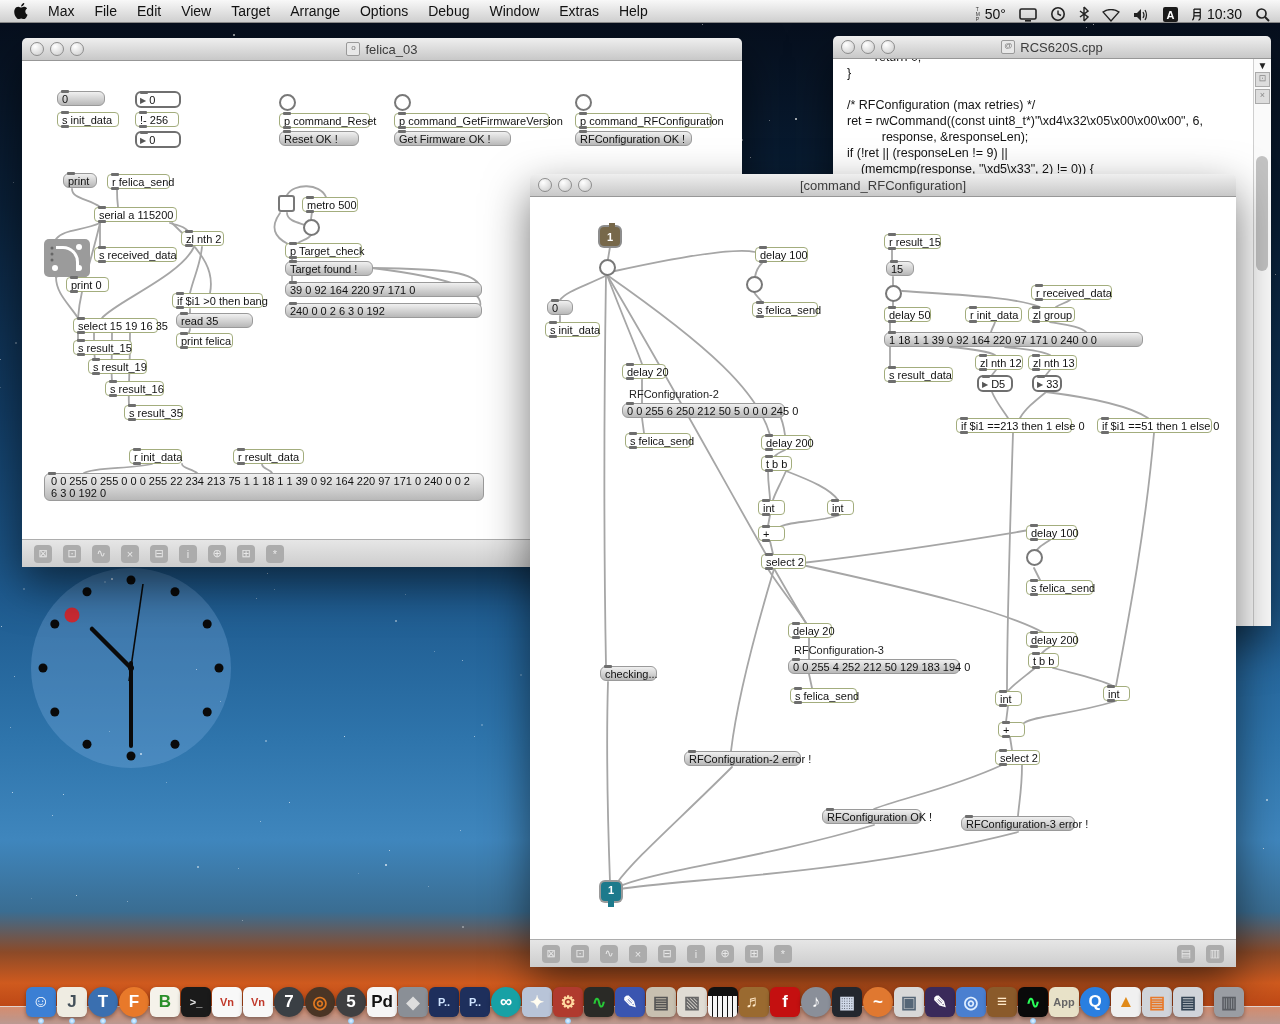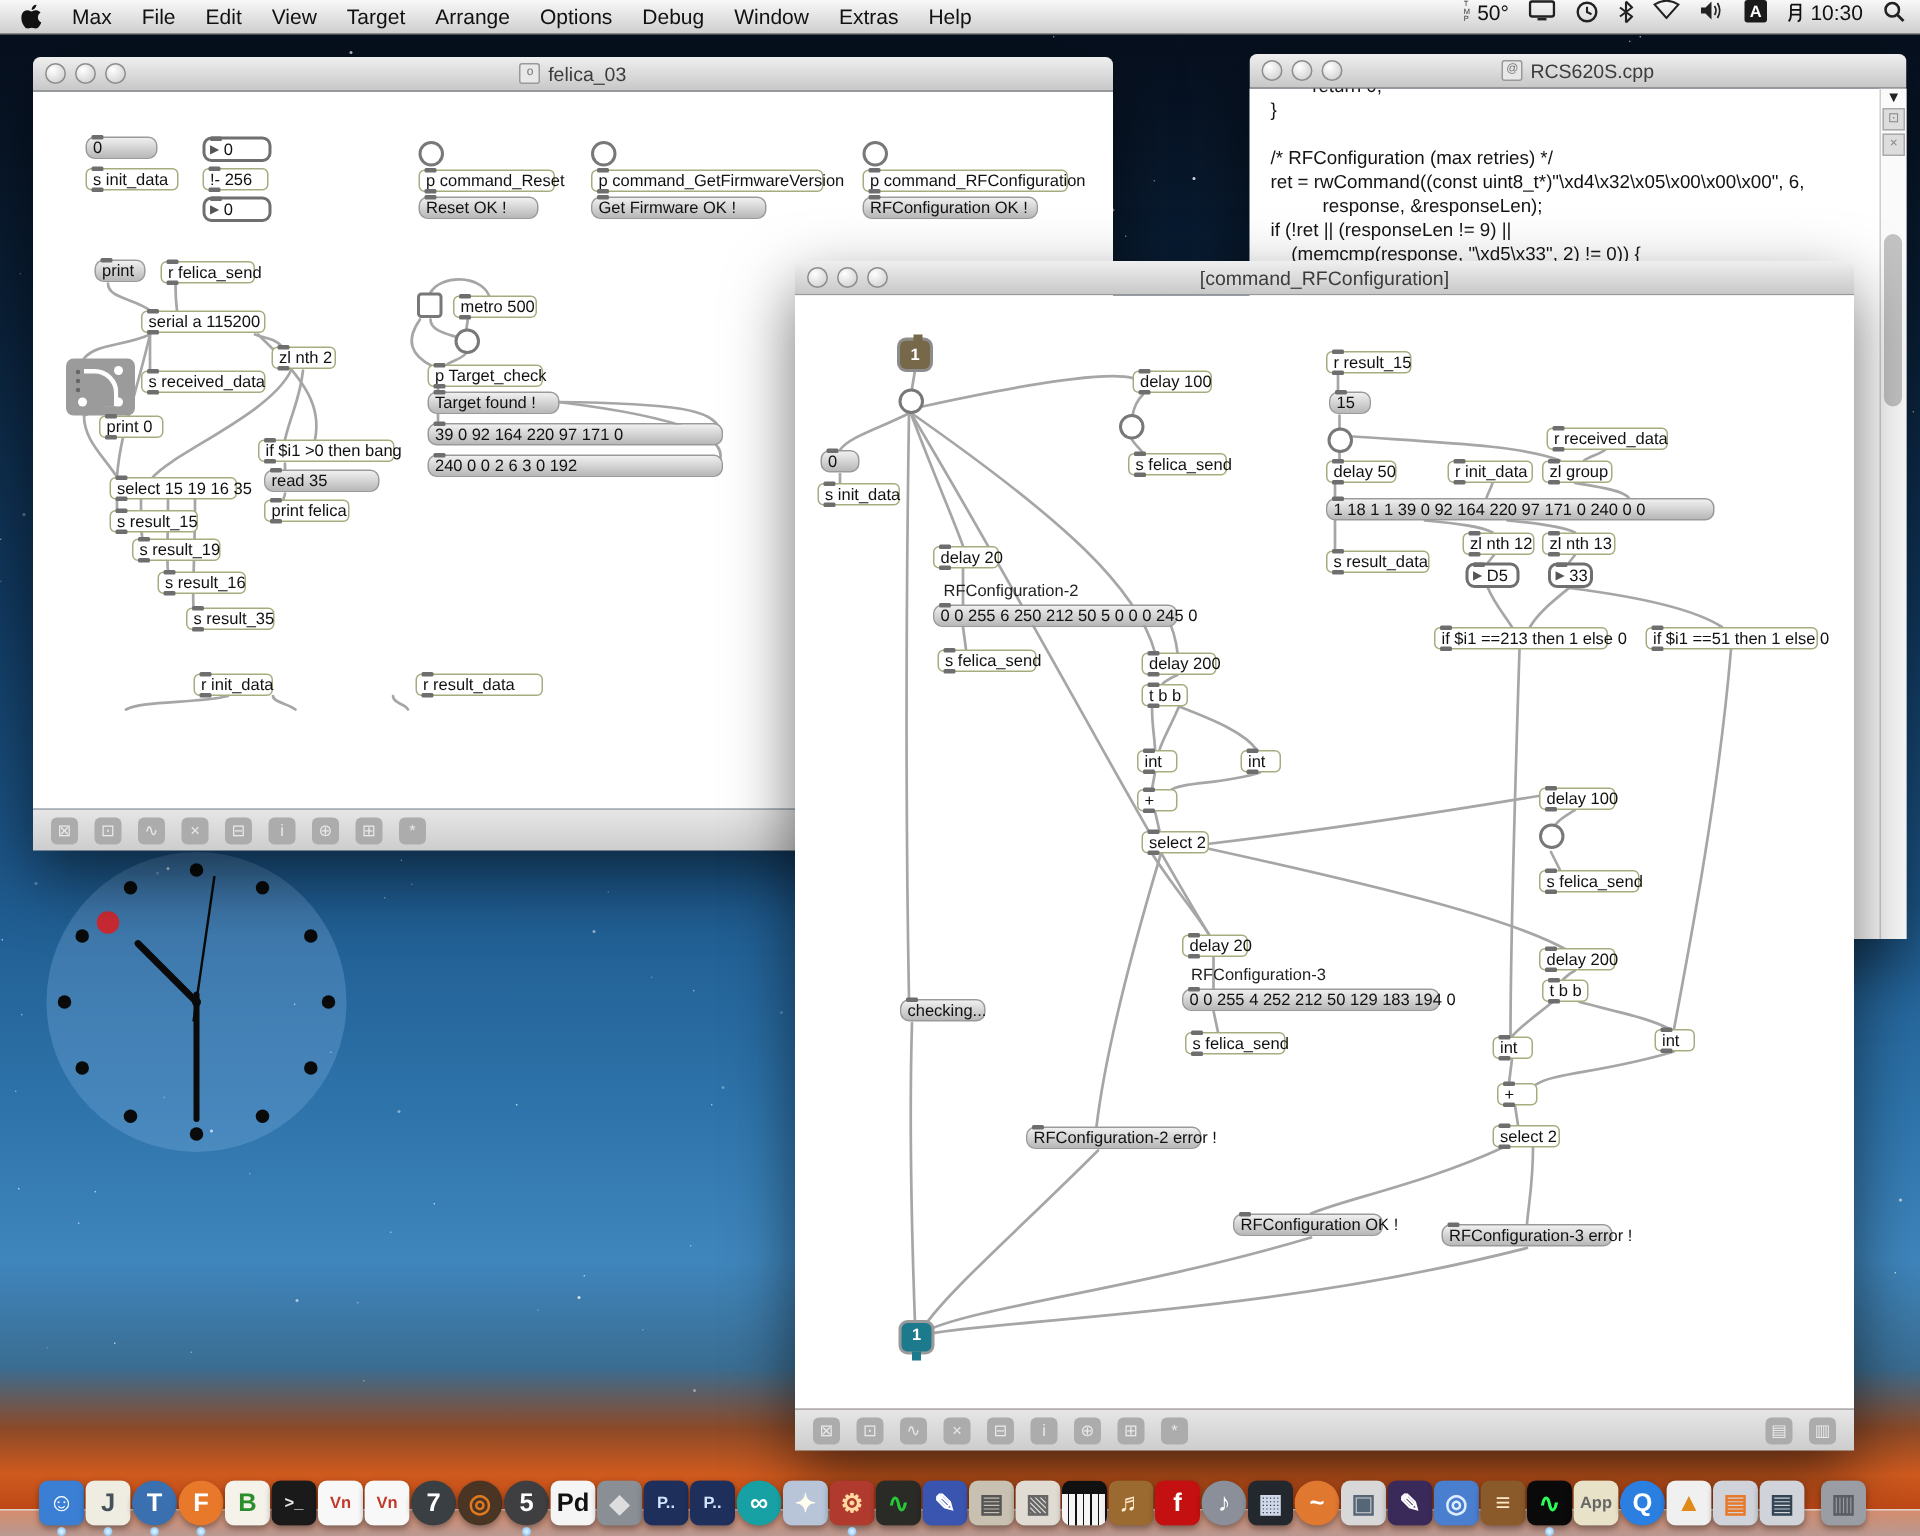--- a/index.html
+++ b/index.html
@@ -11,21 +11,21 @@
   .star{position:absolute;background:#fff;border-radius:50%;}
 
   
   #menubar{position:absolute;left:0;top:0;width:1280px;height:22px;z-index:50;
     background:linear-gradient(#f8f8f8,#cfcfcf);border-bottom:1px solid #888;
     display:flex;align-items:center;font-size:14px;color:#111;}
   #menus{display:flex;align-items:center;height:100%;}
   .menu-item{padding:0 10px;height:100%;display:flex;align-items:center;}
   .menu-item.bold{font-weight:normal;}
   #apple-menu{padding:0 10px 0 14px;height:100%;display:flex;align-items:center;}
-  #status{margin-left:auto;display:flex;align-items:flex-start;gap:13px;padding-right:10px;height:100%;}
+  #status{margin-left:auto;display:flex;align-items:flex-end;gap:13px;padding-right:10px;height:100%;}
   .sicon{display:flex;align-items:center;gap:3px;color:#111;}
   .tmp-label{font-size:5px;line-height:5px;letter-spacing:0;width:6px;color:#333;}
   .sb-time{font-size:14px;display:flex;align-items:center;gap:4px;}
   .input-a{width:15px;height:15px;background:#1a1a1a;color:#fff;font-size:11px;font-weight:bold;
     display:flex;align-items:center;justify-content:center;border-radius:2px;}
 
   
   .window{position:absolute;border-radius:6px 6px 0 0;box-shadow:0 18px 45px rgba(0,0,0,.55);}
   .titlebar{height:22px;background:linear-gradient(#efefef,#c8c8c8);border-bottom:1px solid #979797;
     border-radius:5px 5px 0 0;position:relative;display:flex;align-items:center;}
@@ -470,21 +470,22 @@
         <div class="node obj" style="left: 83px; top: 320px; width: 59px;">s result_16</div>
         <div class="node obj" style="left: 102px; top: 344px; width: 59px;">s result_35</div>
         <div class="node toggle" style="left: 256px; top: 134px;"></div>
         <div class="node obj" style="left: 280px; top: 136px; width: 56px;">metro 500</div>
         <div class="node bang" style="left: 281px; top: 158px;"></div>
         <div class="node obj" style="left: 263px; top: 182px; width: 77px;">p Target_check</div>
         <div class="node msg" style="left: 263px; top: 200px; width: 88px;">Target found !</div>
         <div class="node msg" style="left: 263px; top: 221px; width: 197px;">39 0 92 164 220 97 171 0</div>
         <div class="node msg" style="left: 263px; top: 242px; width: 197px;">240 0 0 2 6 3 0 192</div>
         <div class="node obj" style="left: 107px; top: 388px; width: 53px;">r init_data</div>
-        <div class="node obj" style="left: 211px; top: 388px; width: 85px; margin-left: 44px;">r result_data</div>
+        <div class="node obj" style="left: 211px; top: 388px; width: 71px;">r result_data</div>
+        <div class="node msg wrap" style="left: 22px; top: 412px; width: 440px;">0 0 255 0 255 0 0 0 255 22 234 213 75 1 1 18 1 1 39 0 92 164 220 97 171 0 240 0 0 2 6 3 0 192 0</div>
       </div>
     <div class="patch-toolbar">
         <span class="ticon">⊠</span>
         <span class="ticon">⊡</span>
         <span class="ticon">∿</span>
         <span class="ticon">×</span>
         <span class="ticon">⊟</span>
         <span class="ticon">i</span>
         <span class="ticon">⊕</span>
         <span class="ticon">⊞</span>

